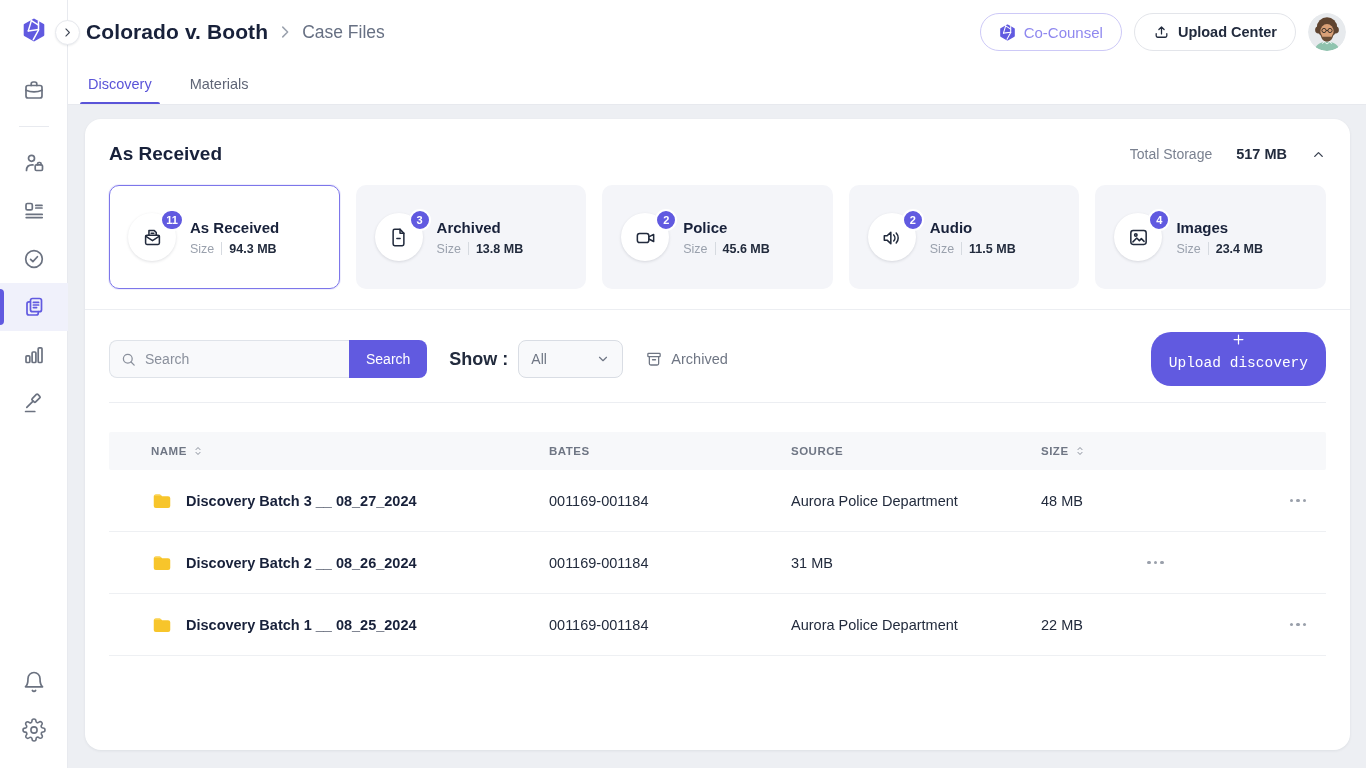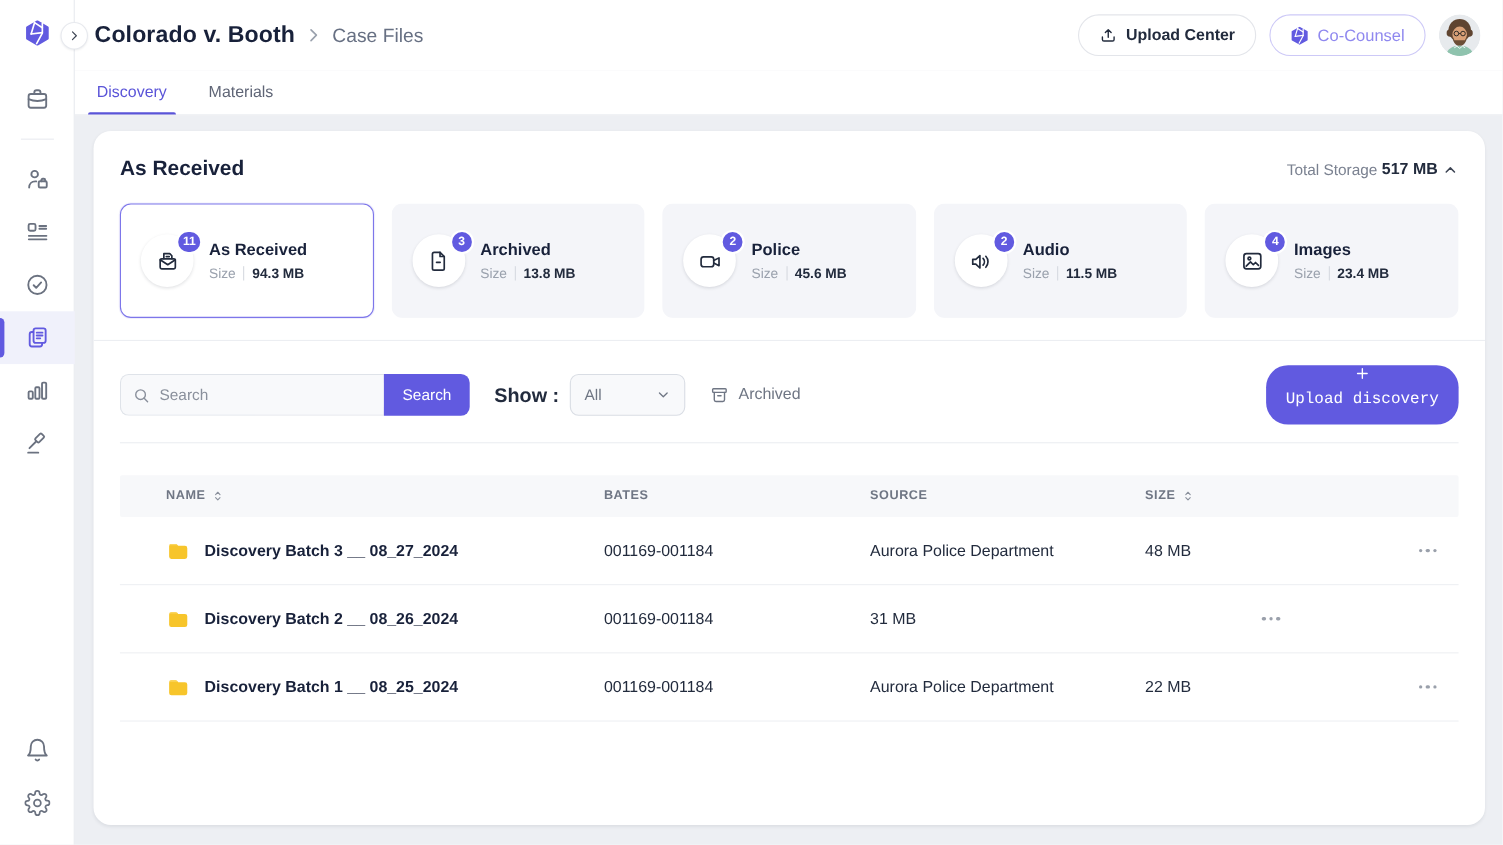--- a/index.html
+++ b/index.html
@@ -75,21 +75,21 @@
 
   
   .main{ position:absolute; left:68px; top:105px; right:0; bottom:0; padding:14px 16px 18px 17px; }
   .card{
     background:#fff; border-radius:16px; height:100%; box-shadow:0 1px 3px rgba(16,24,40,.07);
     display:flex; flex-direction:column; overflow:hidden;justify-content:space-between;
   }
   .sec1{ padding:24px 24px 20px; }
   .sec1-head{ display:flex; align-items:center; margin-bottom:20px; }
   .panel-title{ font-size:19px; font-weight:700; color:#18213a; }
-  .storage{ margin-left:auto; display:flex; align-items:center; gap:4px; cursor:pointer; background:none; border:none; font-family:inherit; }
+  .storage{ margin-left:auto; display:flex; align-items:center; gap:24px; cursor:pointer; background:none; border:none; font-family:inherit; }
   .storage-label{ font-size:14px; color:#7a8190; }
   .storage-value{ font-size:14.5px; font-weight:700; color:#222b3d; }
   .storage svg{ width:15px; height:15px; color:#3c4453; }
 
   .cat-row{ display:flex; gap:16px; }
   .cat-card{
     flex:1; height:104px; background:var(--card-gray); border:1.5px solid transparent; border-radius:10px;
     display:flex; align-items:center; padding-left:18px; gap:14px; cursor:pointer; font-family:inherit; text-align:left;
   }
   .cat-card.selected{ background:#fff; border-color:#7d76ea; box-shadow:0 0 0 1px rgba(125,118,234,.12); }
@@ -367,31 +367,31 @@
   <div class="crumbs">
     <span class="crumb-title">Colorado v. Booth</span>
     <span class="crumb-sep">
       <svg viewBox="0 0 24 24">
           <use href="#i-chev-right"></use>
         </svg>
     </span>
     <span class="crumb-section">Case Files</span>
   </div>
   <div class="header-right">
-    <button class="pill-btn">
-      <svg viewBox="0 0 24 24">
-          <use href="#i-upload"></use>
-        </svg>
-      <span>Upload Center</span>
-    </button>
     <button class="pill-btn cocounsel">
       <svg width="19" height="19" viewBox="0 0 24 24">
           <use href="#i-logo"></use>
         </svg>
       <span>Co-Counsel</span>
+    </button>
+    <button class="pill-btn">
+      <svg viewBox="0 0 24 24">
+          <use href="#i-upload"></use>
+        </svg>
+      <span>Upload Center</span>
     </button>
     <button class="avatar">
       <svg width="38" height="38" viewBox="0 0 38 38">
           <use href="#i-avatar"></use>
         </svg>
     </button>
   </div>
 </header>
 
 <div class="tabbar">

